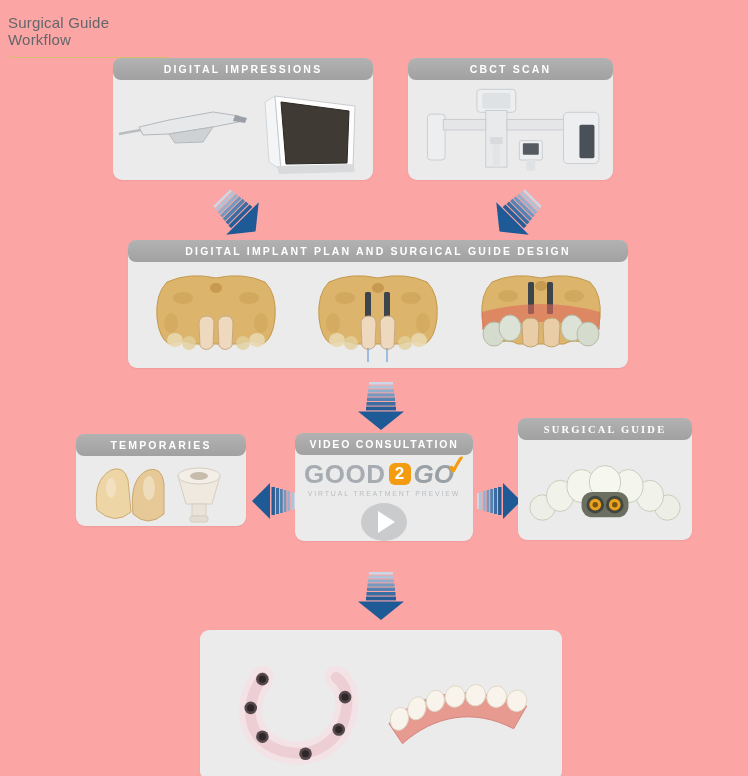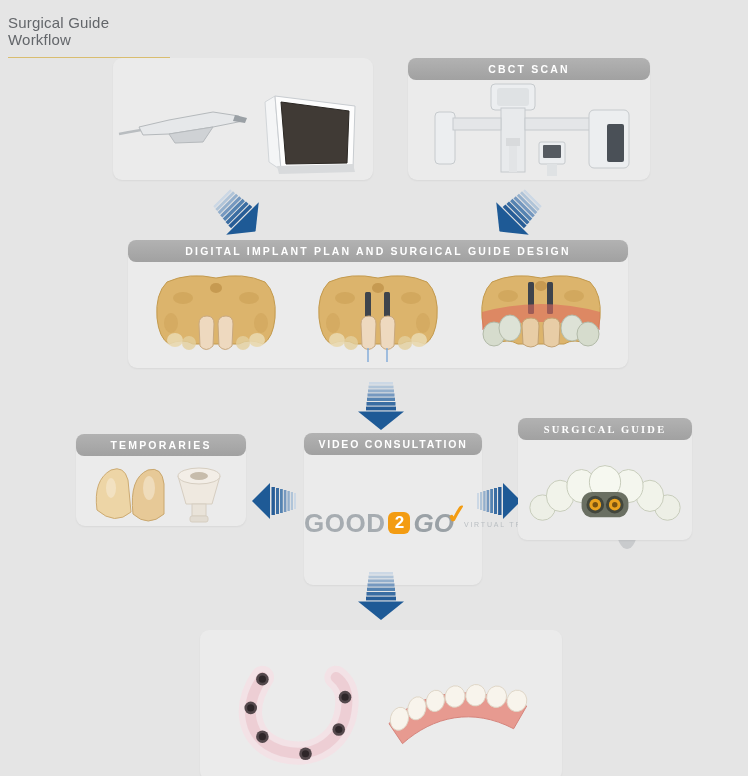--- a/index.html
+++ b/index.html
@@ -1,40 +1,40 @@
 <!DOCTYPE html>
 <html><head>
 <meta charset="utf-8">
 <style>
   * { margin:0; padding:0; box-sizing:border-box; }
   html,body { background:#fff; }
   .stage {
     position:relative; width:748px; height:776px; overflow:hidden;
-    background:#e5e5e5; font-family:"Liberation Sans", sans-serif;
+    background:#fca5a5; font-family:"Liberation Sans", sans-serif;
   }
   .title-block { position:absolute; left:8px; top:14px; width:162px;
     padding-bottom:9px; border-bottom:1px solid #d9bd6f; }
   .page-title { font-size:15px; color:#63666a; font-weight:400; letter-spacing:.2px; }
 
   .wf-box { position:absolute; background:#ebebeb; border-radius:9px;
     box-shadow:0 1px 2px rgba(0,0,0,.06); }
   .wf-header { position:absolute; top:0; left:0; right:0; height:22px;
     background:linear-gradient(#b2b2b2,#a1a1a1); border-radius:8px;
     color:#ffffff; font-size:10.5px; font-weight:bold; letter-spacing:2.2px;
     text-align:center; line-height:23px; white-space:nowrap; overflow:hidden; }
   .wf-content { position:absolute; top:22px; left:0; right:0; bottom:0;
     display:flex; align-items:center; justify-content:center; }
 
   .arr { position:absolute; }
   .rot-dr { transform:rotate(-45deg); }
   .rot-dl { transform:rotate(45deg); }
   .flip-x { transform:scaleX(-1); }
 
   
-  .video-content { display:flex; flex-direction:row; align-items:center; justify-content:flex-start; padding-top:6px; }
+  .video-content { display:flex; flex-direction:column; align-items:center; justify-content:flex-start; padding-top:6px; }
   .logo-row { display:flex; align-items:center; gap:3px; }
   .logo-good { font-size:26px; color:#a6acb1; font-weight:600; letter-spacing:.5px; line-height:1; }
   .logo-2 { width:22px; height:22px; background:#f39c12; border-radius:6px; color:#fff;
     font-weight:bold; font-size:17px; display:flex; align-items:center; justify-content:center; }
   .logo-go { font-size:26px; color:#9aa1a6; font-weight:bold; font-style:italic;
     line-height:1; position:relative; padding-right:10px; }
   .logo-check { position:absolute; right:-4px; top:-9px; color:#f39c12; font-size:26px;
     font-weight:bold; transform:rotate(-6deg); font-style:normal; }
   .logo-tagline { font-size:7px; letter-spacing:1.8px; color:#b9bec2; margin-top:3px; white-space:nowrap; }
   .play-btn { width:46px; height:46px; border-radius:50%; background:#c9cbcd;
@@ -45,35 +45,36 @@
 </head>
 <body>
 
 <div class="stage">
 
   <div class="title-block">
     <div class="page-title">Surgical Guide Workflow</div>
   </div>
 
   <div class="wf-box" style="left:113px; top:58px; width:260px; height:122px;">
+    <div class="wf-header">DIGITAL IMPRESSIONS</div>
     <div class="wf-content">
       <svg width="252" height="96" viewBox="0 0 252 96">
         <path d="M2,52 Q12,50 24,48" stroke="#b9bdc0" stroke-width="2.5" fill="none"></path>
         <polygon points="22,45 52,38 96,30 122,34 126,39 96,45 52,52 26,53" fill="#e6e8ea" stroke="#b5b9bc" stroke-width="1"></polygon>
         <polygon points="52,52 96,45 86,60 58,61" fill="#cfd2d5" stroke="#b5b9bc" stroke-width="1"></polygon>
         <polygon points="118,33 130,36 128,41 116,39" fill="#9aa0a5"></polygon>
         <polygon points="148,20 158,14 164,88 152,80" fill="#f4f5f6" stroke="#d2d6d9" stroke-width="1"></polygon>
         <polygon points="158,14 238,24 236,86 164,88" fill="#fdfdfd" stroke="#c8ccd0" stroke-width="1"></polygon>
         <polygon points="164,20 232,29 230,81 169,82" fill="#403a35" stroke="#2b2723" stroke-width="1"></polygon>
         <polygon points="160,84 236,82 238,90 162,92" fill="#d8dadc"></polygon>
       </svg>
     </div>
   </div>
 
-  <div class="wf-box" style="left:408px; top:58px; width:242px; height:122px;">
+  <div class="wf-box" style="left:408px; top:58px; width:205px; height:122px;">
     <div class="wf-header">CBCT SCAN</div>
     <div class="wf-content">
       <svg width="232" height="96" viewBox="0 0 232 96">
         <rect x="78" y="2" width="44" height="26" rx="4" fill="#eceef0" stroke="#c6cacd"></rect>
         <rect x="84" y="6" width="32" height="18" rx="3" fill="#dfe2e4"></rect>
         <rect x="88" y="26" width="24" height="64" fill="#e8eaec" stroke="#c6cacd"></rect>
         <rect x="22" y="30" width="20" height="52" rx="4" fill="#eceef0" stroke="#c6cacd"></rect>
         <rect x="40" y="36" width="48" height="12" fill="#e4e6e8" stroke="#c6cacd"></rect>
         <rect x="112" y="36" width="72" height="12" fill="#e4e6e8" stroke="#c6cacd"></rect>
         <rect x="176" y="28" width="40" height="58" rx="5" fill="#eceef0" stroke="#c6cacd"></rect>
@@ -204,21 +205,21 @@
       <rect x="19.5" y="7" width="3.4" height="28" fill="#275d97"></rect>
       <rect x="24" y="8" width="3" height="26" fill="#3a6da2"></rect>
       <rect x="28" y="9" width="2.8" height="24" fill="#5583b1"></rect>
       <rect x="31.8" y="10" width="2.6" height="22" fill="#7598bf"></rect>
       <rect x="35.4" y="11" width="2.4" height="20" fill="#93afcc"></rect>
       <rect x="38.8" y="12" width="2.2" height="18" fill="#b0c4d8"></rect>
       <rect x="42" y="13" width="2" height="16" fill="#ccd8e5"></rect>
     </svg>
   </div>
 
-  <div class="wf-box" style="left:295px; top:433px; width:178px; height:152px;margin-left:9px;">
+  <div class="wf-box" style="left:295px; top:433px; width:178px; height:108px;">
     <div class="wf-header" style="letter-spacing:1.8px;">VIDEO CONSULTATION</div>
     <div class="wf-content video-content">
       <div class="logo-row">
         <span class="logo-good">GOOD</span>
         <span class="logo-2">2</span>
         <span class="logo-go">
           <span>GO</span>
           <span class="logo-check">✓</span>
         </span>
       </div>

